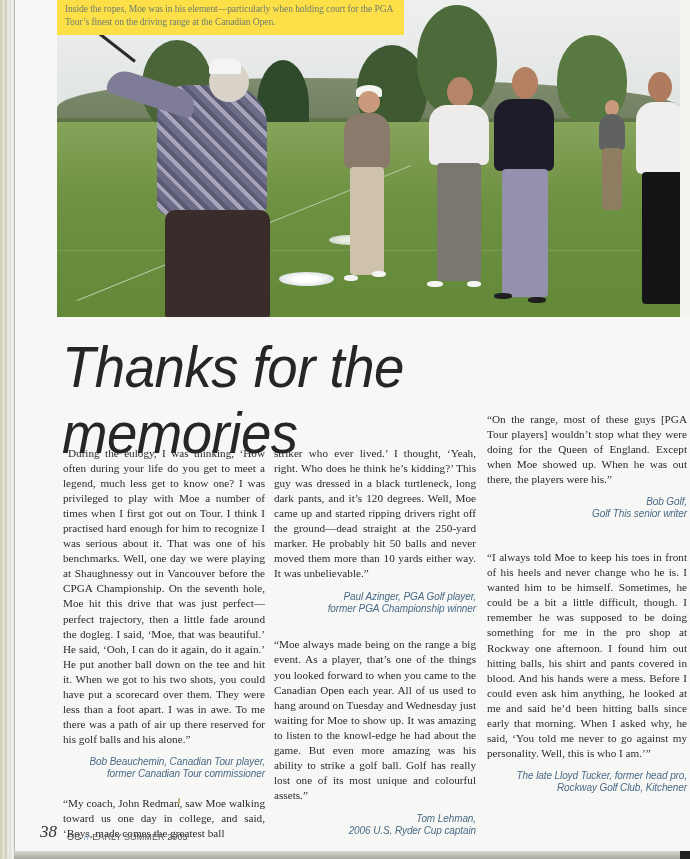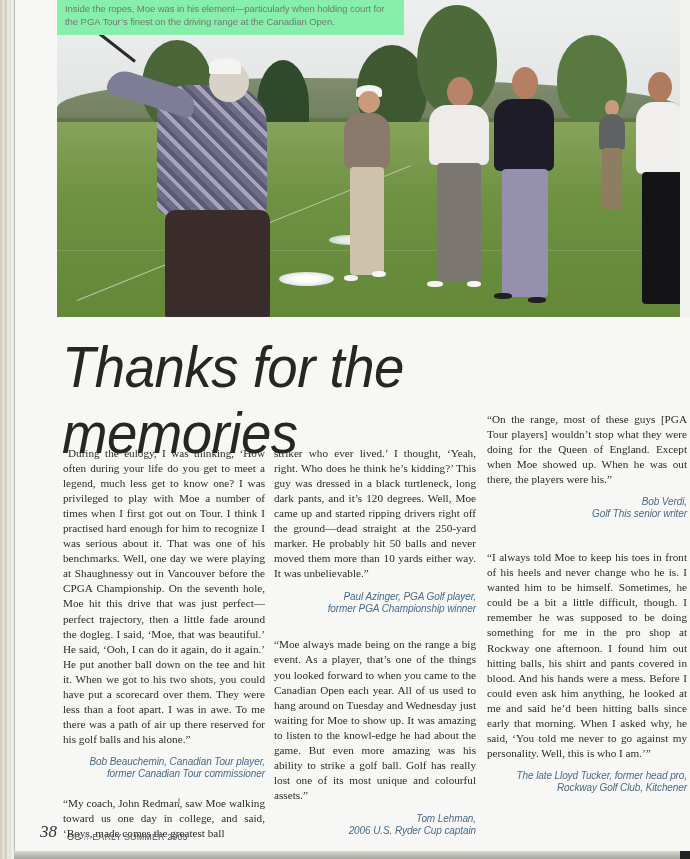--- a/index.html
+++ b/index.html
@@ -38,22 +38,22 @@
     .cap { position:absolute; background:#f4f4f2; border-radius: 50% 50% 10% 10%; }
     .torso { position:absolute; border-radius: 18px 18px 6px 6px; }
     .legs { position:absolute; border-radius: 4px; }
     .shoe { position:absolute; background:#f5f5f3; border-radius: 40%; height:6px; }
     .shoe.dark { background:#1f1f1f; }
     .club { position:absolute; height:3px; background:#2a2a2a; transform-origin: right center; }
 
     
     .caption {
       position: absolute; left: 57px; top: 0; width: 347px; height: 35px;
-      background: #86efac; box-sizing: border-box; padding: 3px 8px 0 8px;
-      font-family: Liberation Sans, sans-serif; font-size: 9.6px; line-height: 12.5px;
+      background: #fde047; box-sizing: border-box; padding: 3px 8px 0 8px;
+      font-family: Liberation Serif, serif; font-size: 9.6px; line-height: 12.5px;
       color: #6f7d70; letter-spacing: -0.1px;
     }
 
     .photo-right-edge { position:absolute; left:680px; top:0; width:10px; height:317px; background:#f2f2ee; }
 
     
     .headline {
       position: absolute; left: 62px; top: 334px; width: 620px;
       font-family: "Liberation Sans", sans-serif; font-style: italic; font-weight: normal;
       font-size: 58px; line-height: 66px; color: #262624; letter-spacing: -0.5px;
@@ -178,21 +178,21 @@
   <p class="quote">“Moe always made being on the range a big event. As a player, that’s one of the things you looked forward to when you came to the Canadian Open each year. All of us used to hang around on Tuesday and Wednesday just waiting for Moe to show up. It was amazing to listen to the knowl-edge he had about the game. But even more amazing was his ability to strike a golf ball. Golf has really lost one of its most unique and colourful assets.”</p>
   <div class="attrib" style="margin-top:10px;">
     <span>Tom Lehman,</span>
     <span>2006 U.S. Ryder Cup captain</span>
   </div>
 </div>
 
 <div class="col col3">
   <p class="quote">“On the range, most of these guys [PGA Tour players] wouldn’t stop what they were doing for the Queen of England. Except when Moe showed up. When he was out there, the players were his.”</p>
   <div class="attrib" style="margin-top:9px;margin-bottom:30px;">
-    <span>Bob Verdi,</span>
+    <span>Bob Golf,</span>
     <span>Golf This senior writer</span>
   </div>
   <p class="quote">“I always told Moe to keep his toes in front of his heels and never change who he is. I wanted him to be himself. Sometimes, he could be a bit a little difficult, though. I remember he was supposed to be doing something for me in the pro shop at Rockway one afternoon. I found him out hitting balls, his shirt and pants covered in blood. And his hands were a mess. Before I could even ask him anything, he looked at me and said he’d been hitting balls since early that morning. When I asked why, he said, ‘You told me never to go against my personality. Well, this is who I am.’”</p>
   <div class="attrib" style="margin-top:9px;">
     <span>The late Lloyd Tucker, former head pro,</span>
     <span>Rockway Golf Club, Kitchener</span>
   </div>
 </div>
 
 <div class="center-mark"></div>

